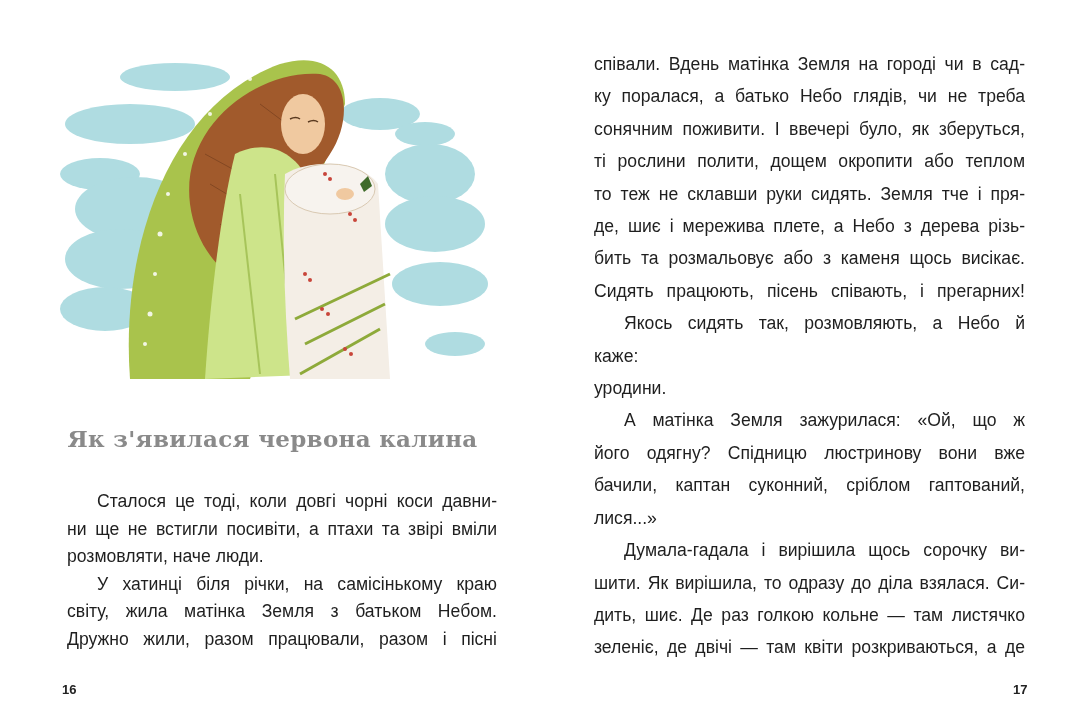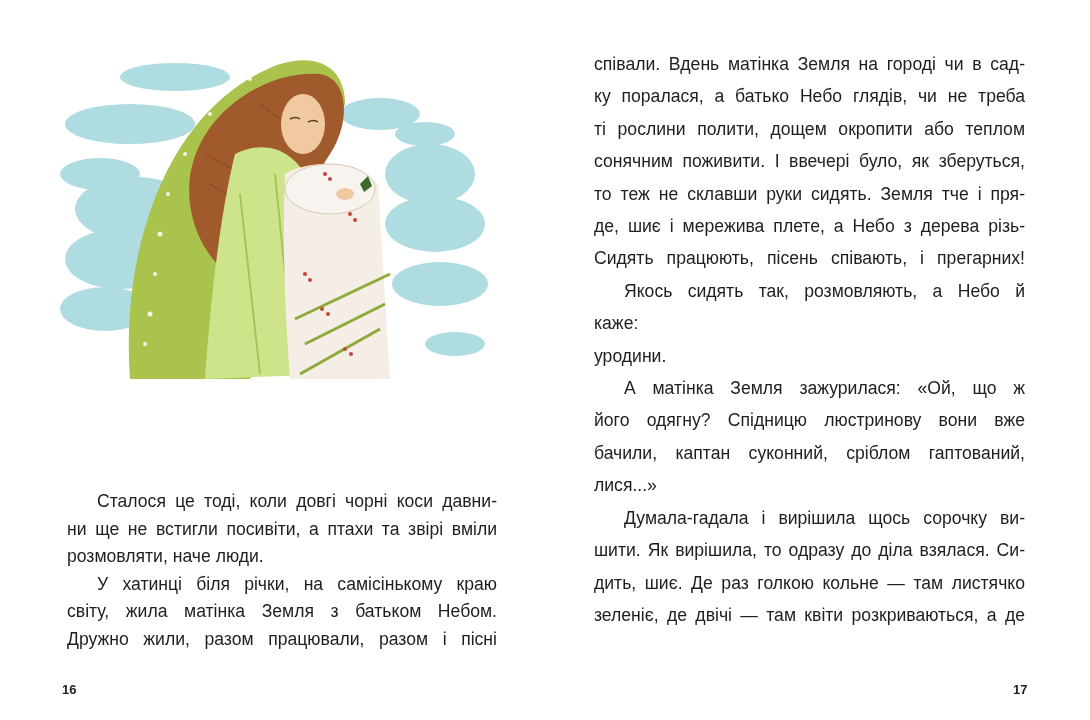--- a/index.html
+++ b/index.html
@@ -81,41 +81,43 @@
         <circle cx="250" cy="236" r="2"></circle>
       <circle cx="262" cy="265" r="2"></circle>
         <circle cx="268" cy="270" r="2"></circle>
       <circle cx="285" cy="305" r="2"></circle>
         <circle cx="291" cy="310" r="2"></circle>
     </g>
     <path d="M300 140 l8 -8 l4 10 l-8 6 z" fill="#3f6b2a"></path>
     <ellipse cx="285" cy="150" rx="9" ry="6" fill="#f0c9a0"></ellipse>
   </svg>
 
+  <div class="chapter-title">Як з'явилася червона калина</div>
 
   <div class="text-block text-left">
     <span class="line indent">Сталося це тоді, коли довгі чорні коси давни-</span>
     <span class="line">ни ще не встигли посивіти, а птахи та звірі вміли</span>
     <span class="line last">розмовляти, наче люди.</span>
     <span class="line indent">У хатинці біля річки, на самісінькому краю</span>
     <span class="line">світу, жила матінка Земля з батьком Небом.</span>
     <span class="line">Дружно жили, разом працювали, разом і пісні</span>
   </div>
 
   <div class="page-num pn-left">16</div>
 </div>
 
 <div class="page page-right">
   <div class="text-block text-right">
     <span class="line">співали. Вдень матінка Земля на городі чи в сад-</span>
     <span class="line">ку поралася, а батько Небо глядів, чи не треба</span>
+    <span class="line">сонячним поживити. І ввечері було, як зберуться,</span>
     <span class="line">ті рослини полити, дощем окропити або теплом</span>
-    <span class="line">сонячним поживити. І ввечері було, як зберуться,</span>
     <span class="line">то теж не склавши руки сидять. Земля тче і пря-</span>
     <span class="line">де, шиє і мережива плете, а Небо з дерева різь-</span>
+    <span class="line">бить та розмальовує або з каменя щось висікає.</span>
     <span class="line">Сидять працюють, пісень співають, і прегарних!</span>
 
     <span class="line indent">Якось сидять так, розмовляють, а Небо й</span>
     <span class="line last">каже:</span>
 
     <span class="line last">уродини.</span>
 
     <span class="line indent">А матінка Земля зажурилася: «Ой, що ж</span>
     <span class="line">його одягну? Спідницю люстринову вони вже</span>
     <span class="line">бачили, каптан суконний, сріблом гаптований,</span>

